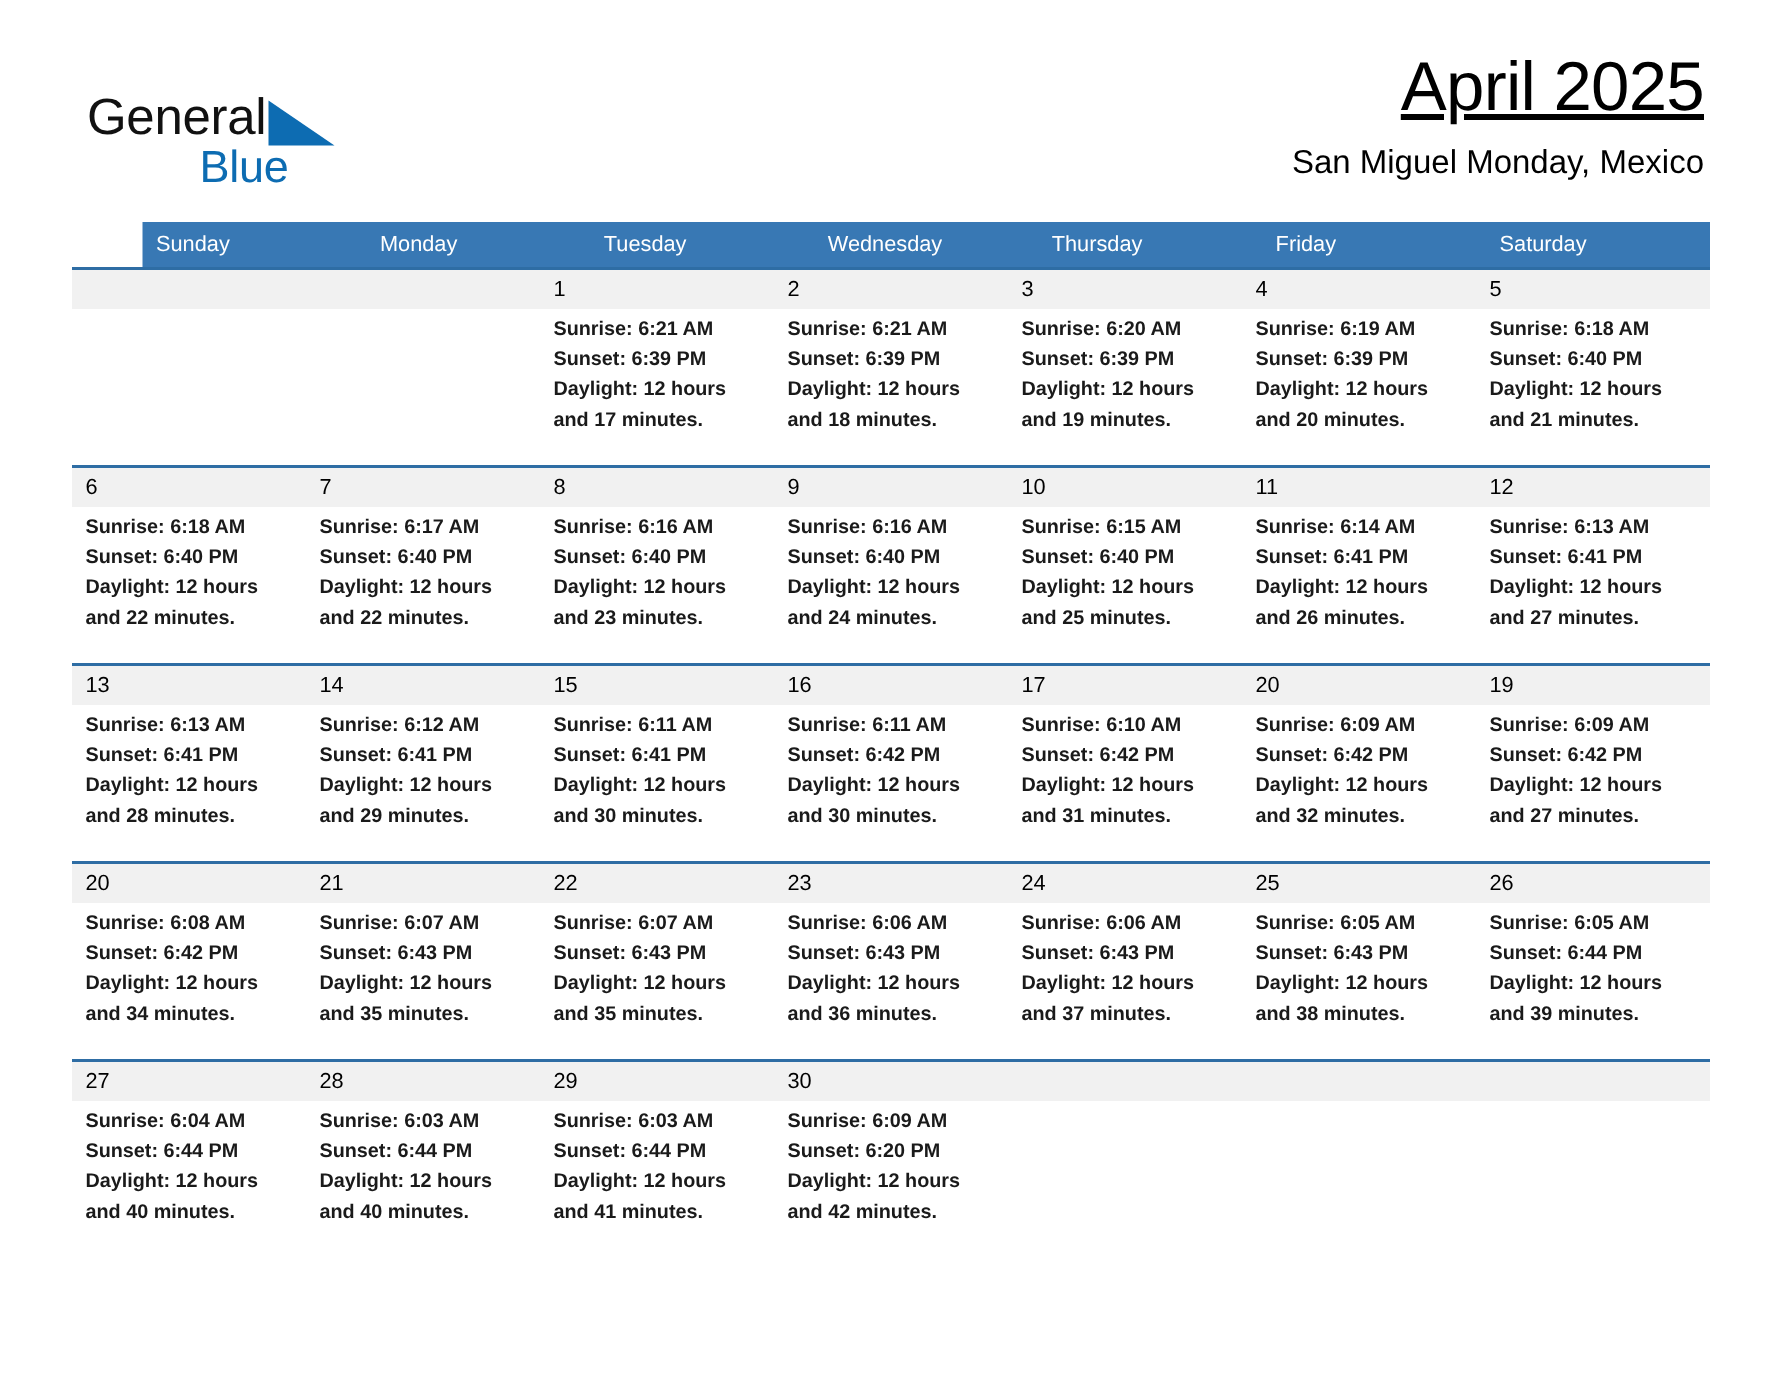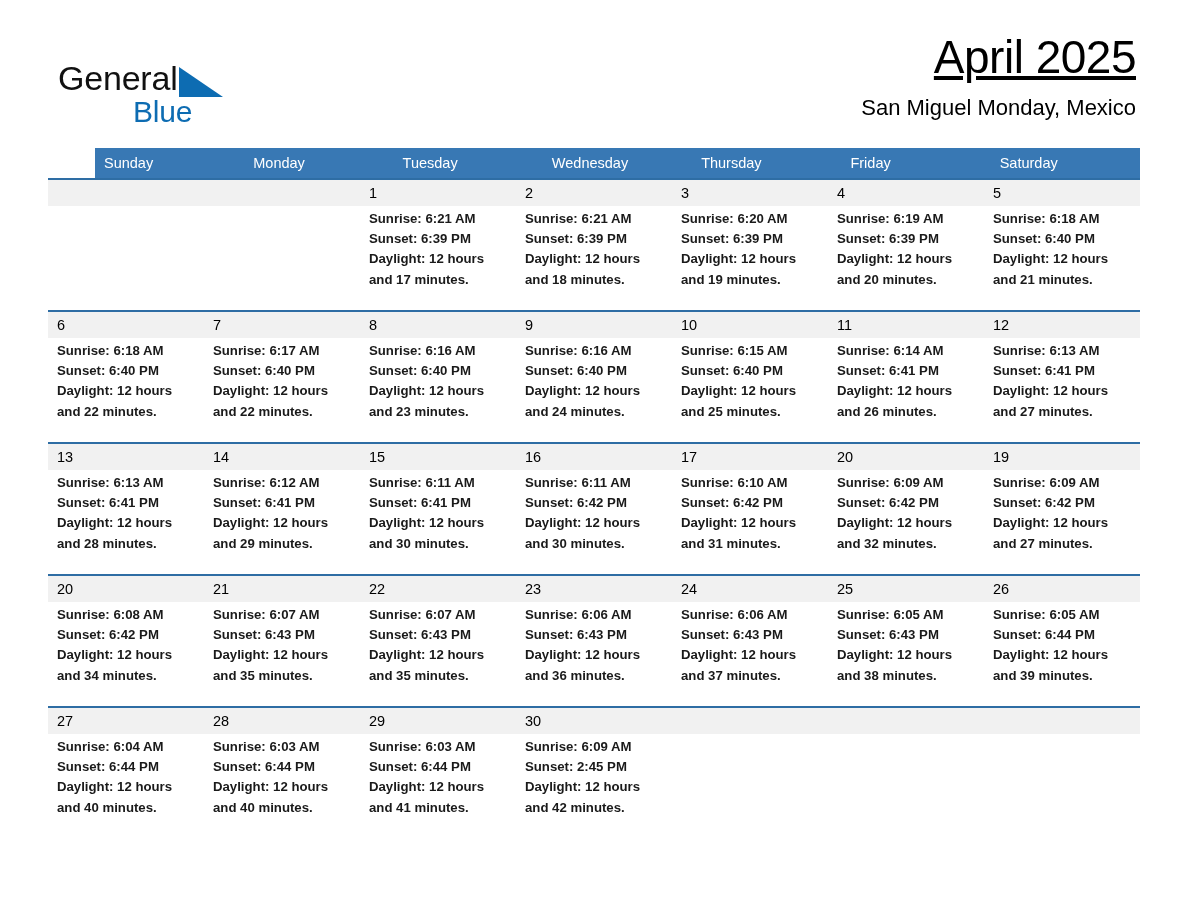--- a/index.html
+++ b/index.html
@@ -438,21 +438,21 @@
           <span class="detail-line">and 40 minutes.</span>
         </div>
         <div class="detail-cell">
           <span class="detail-line">Sunrise: 6:03 AM</span>
           <span class="detail-line">Sunset: 6:44 PM</span>
           <span class="detail-line">Daylight: 12 hours</span>
           <span class="detail-line">and 41 minutes.</span>
         </div>
         <div class="detail-cell">
           <span class="detail-line">Sunrise: 6:09 AM</span>
-          <span class="detail-line">Sunset: 2:45 PM</span>
+          <span class="detail-line">Sunset: 6:20 PM</span>
           <span class="detail-line">Daylight: 12 hours</span>
           <span class="detail-line">and 42 minutes.</span>
         </div>
         <div class="detail-cell">
           <span class="detail-line"></span>
           <span class="detail-line"></span>
           <span class="detail-line"></span>
           <span class="detail-line"></span>
         </div>
         <div class="detail-cell">

